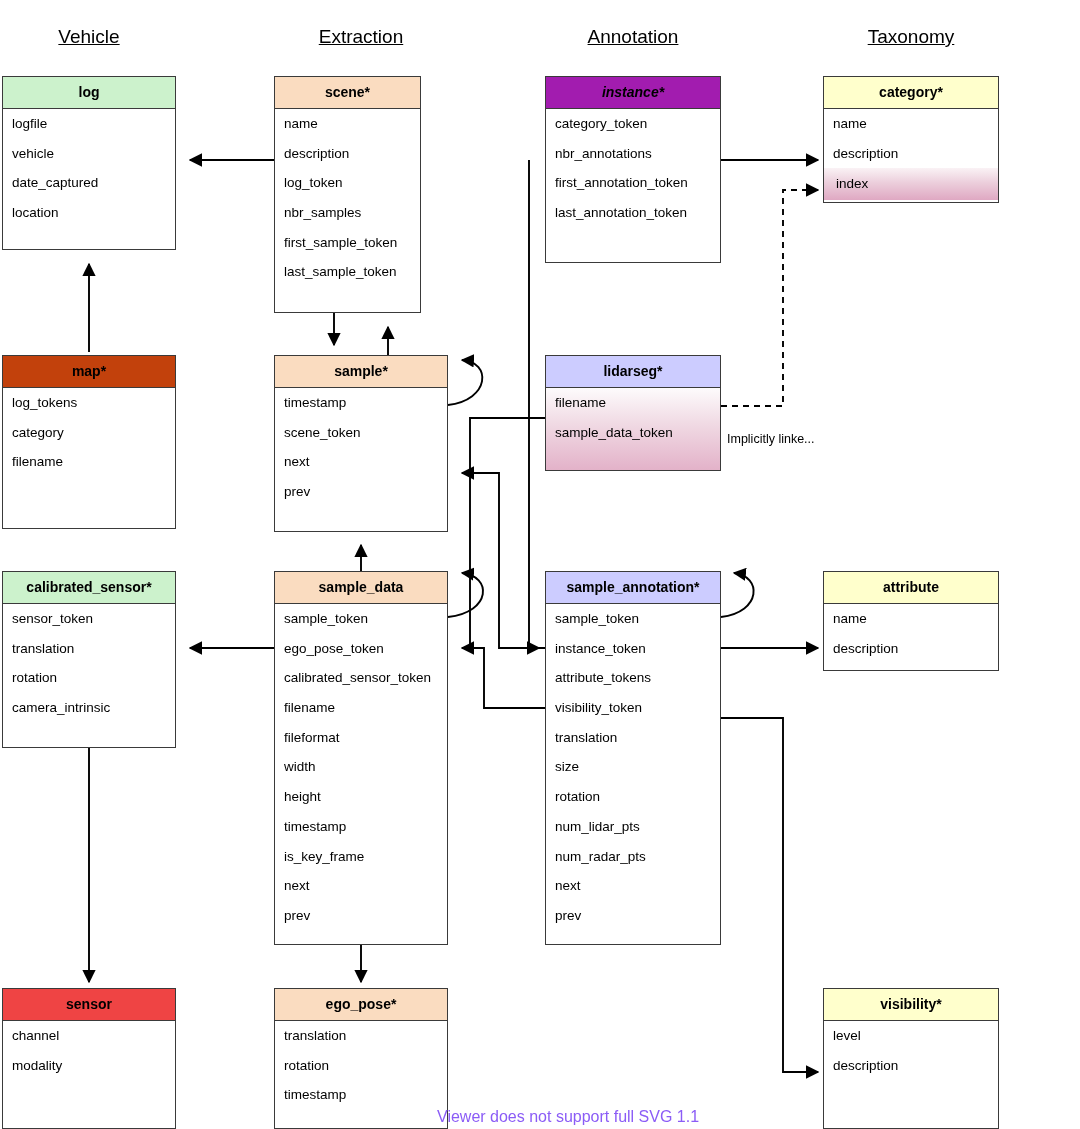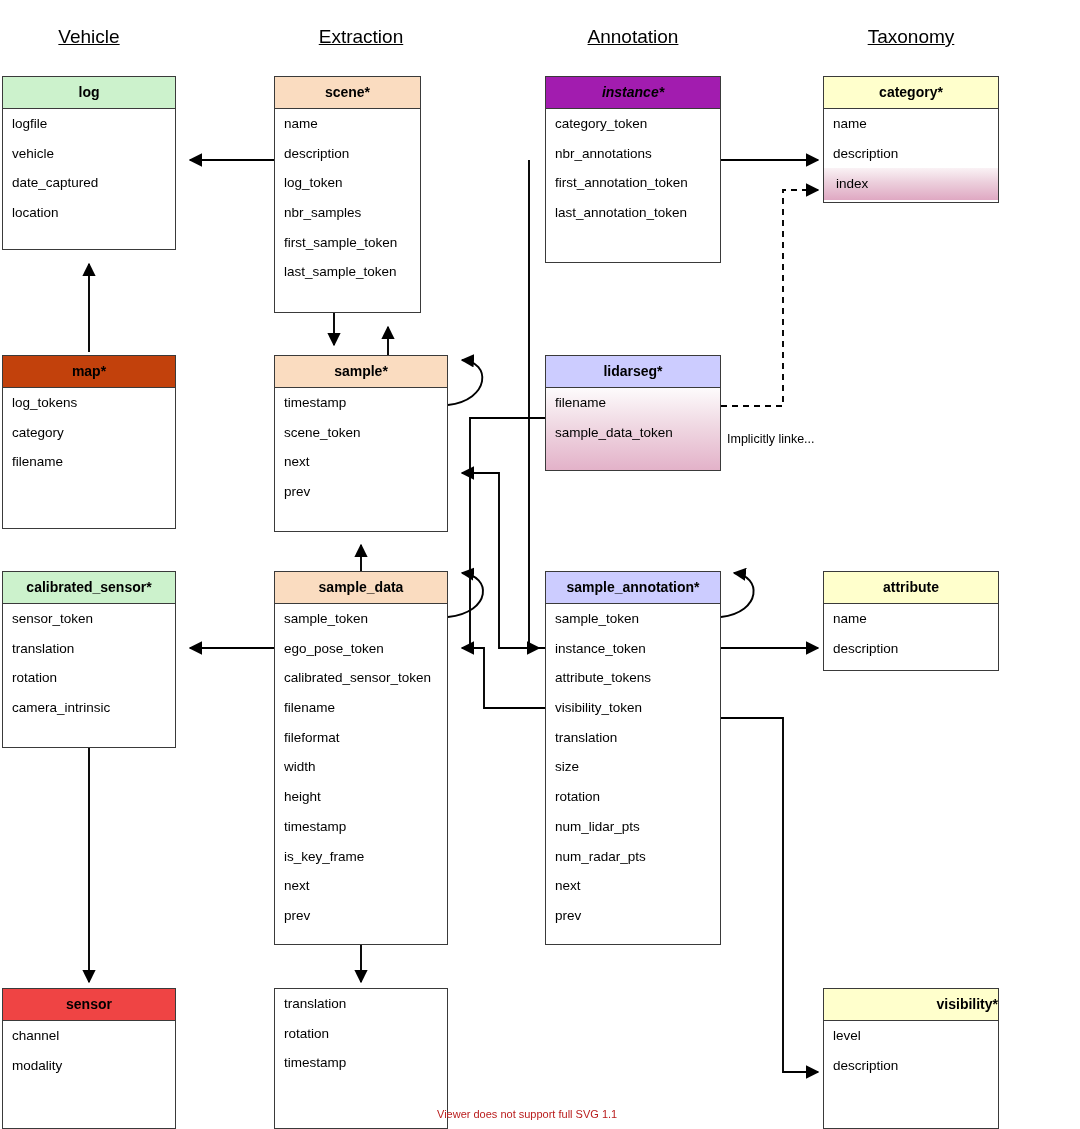--- a/index.html
+++ b/index.html
@@ -72,23 +72,23 @@
     background: linear-gradient(to bottom, #fdfbfc 0%, #f0d9e3 45%, #e3b2c9 100%);
   }
   .side-note {
     position: absolute;
     font-size: 12.5px;
     white-space: nowrap;
     color: #000000;
   }
   .footer-note {
     position: absolute;
-    font-size: 11px;
-    white-space: nowrap;
-    color: #b91c1c;
+    font-size: 16px;
+    white-space: nowrap;
+    color: #8b5cf6;
   }
 </style>
 </head>
 <body>
 
 <div id="canvas">
 
   <svg id="edge-layer" viewBox="0 0 1080 1129" xmlns="http://www.w3.org/2000/svg">
     <defs>
       <marker id="arrow" viewBox="0 0 10 10" refX="9" refY="5" markerWidth="7" markerHeight="7" orient="auto-start-reverse">
@@ -214,20 +214,21 @@
       <div class="field">width</div>
       <div class="field">height</div>
       <div class="field">timestamp</div>
       <div class="field">is_key_frame</div>
       <div class="field">next</div>
       <div class="field">prev</div>
     </div>
   </div>
 
   <div class="entity" style="left:274px; top:988px; width:174px; height:141px;">
+    <div class="entity-title" style="background:#fadcc0;">ego_pose*</div>
     <div class="entity-fields">
       <div class="field">translation</div>
       <div class="field">rotation</div>
       <div class="field">timestamp</div>
     </div>
   </div>
 
   <div class="entity" style="left:545px; top:76px; width:176px; height:187px;">
     <div class="entity-title" style="background:#a21caf;font-style:italic;">instance*</div>
     <div class="entity-fields">
@@ -274,21 +275,21 @@
 
   <div class="entity" style="left:823px; top:571px; width:176px; height:100px;">
     <div class="entity-title" style="background:#ffffcc;">attribute</div>
     <div class="entity-fields">
       <div class="field">name</div>
       <div class="field">description</div>
     </div>
   </div>
 
   <div class="entity" style="left:823px; top:988px; width:176px; height:141px;">
-    <div class="entity-title" style="background:#ffffcc;text-align:right;">visibility*</div>
+    <div class="entity-title" style="background:#ffffcc;">visibility*</div>
     <div class="entity-fields">
       <div class="field">level</div>
       <div class="field">description</div>
     </div>
   </div>
 
   <div class="side-note" style="left:727px; top:432px;text-align:right;">Implicitly linke...</div>
 
   <div class="footer-note" style="left:437px; top:1108px;">Viewer does not support full SVG 1.1</div>
 

